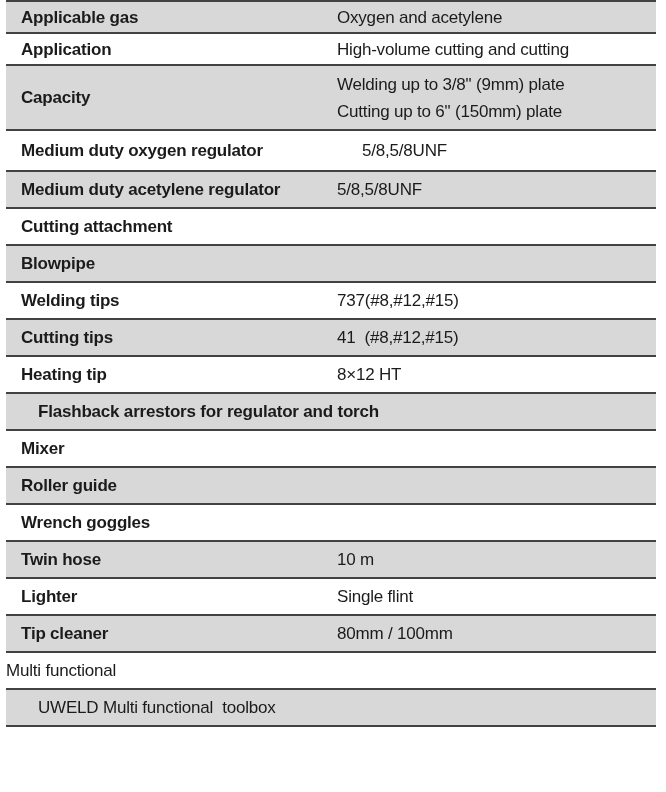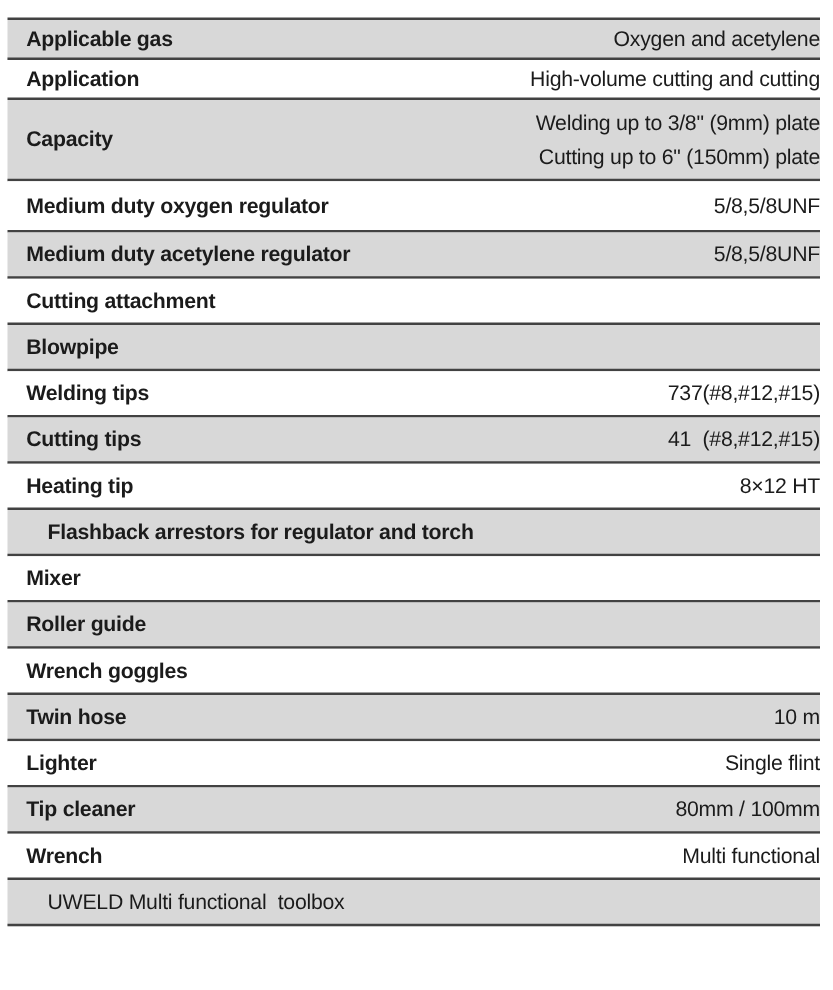--- a/index.html
+++ b/index.html
@@ -19,21 +19,21 @@
   }
   .page{
     position:relative;
     width:666px;
     height:792px;
     overflow:hidden;
   }
   .spec-table{
     position:absolute;
     left:6px;
-    top:14px;
+    top:0;
     width:650px;
     border-top:2px solid var(--border);
   }
   .row{
     display:flex;
     align-items:center;
     box-sizing:border-box;
     min-height:37px;
     border-bottom:2px solid var(--border);
     background:#ffffff;
@@ -68,21 +68,20 @@
     flex:1 1 auto;
     padding-right:10px;
     padding-left:32px;
   }
   .row.regular .cell.label{
     font-weight:normal;
   }
   .cell.value{
     flex:1 1 auto;
     padding-right:0;
-    text-align:right;
   }
 </style>
 </head>
 <body>
 
 <div class="page">
   <div class="spec-table">
       <div class="row shaded">
         <div class="cell label">Applicable gas</div>
         <div class="cell value">Oxygen and acetylene</div>
@@ -145,20 +144,19 @@
       </div>
       <div class="row">
         <div class="cell label">Lighter</div>
         <div class="cell value">Single flint</div>
       </div>
       <div class="row shaded">
         <div class="cell label">Tip cleaner</div>
         <div class="cell value">80mm / 100mm</div>
       </div>
       <div class="row">
-        <div class="cell label">Wrench</div>
         <div class="cell value">Multi functional</div>
       </div>
       <div class="row shaded span regular">
         <div class="cell label">UWELD Multi functional  toolbox</div>
       </div>
     </div>
 </div>
 
 </body></html>

